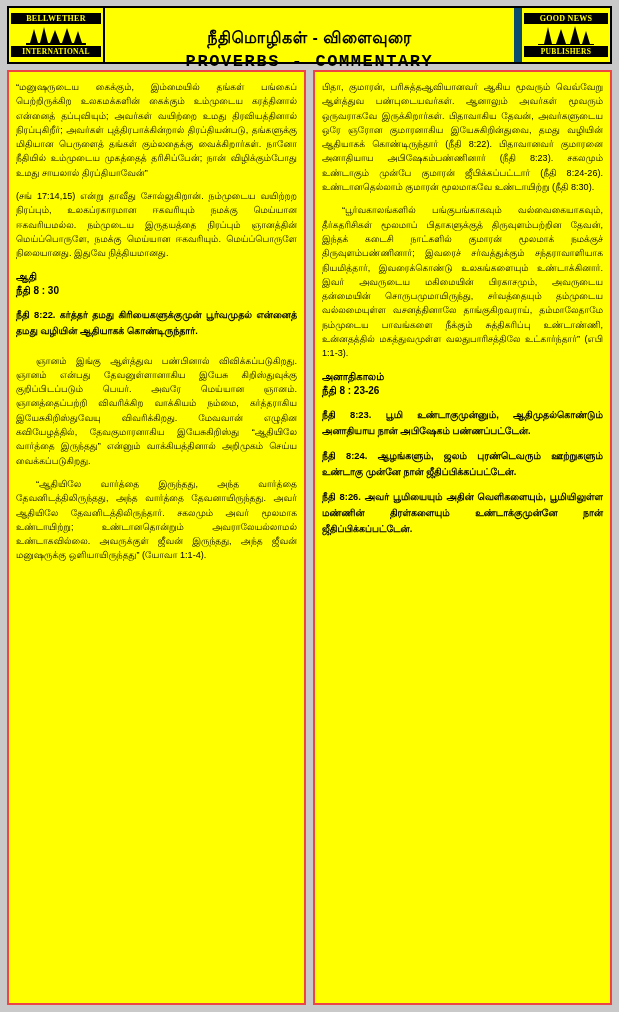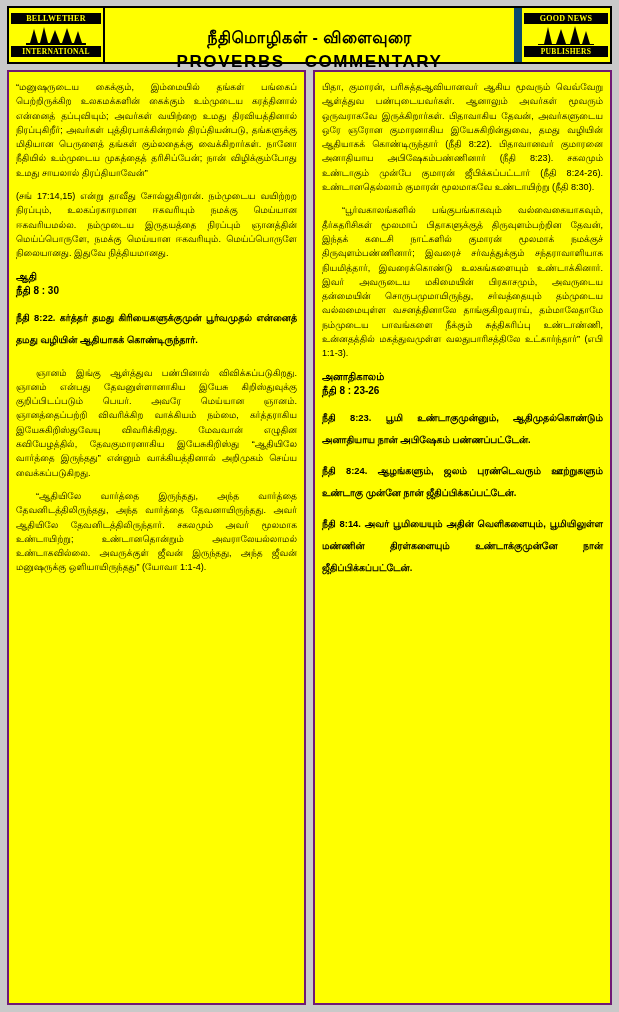--- a/index.html
+++ b/index.html
@@ -77,56 +77,56 @@
   }
   .title-ta {
     font-family: "Liberation Sans", sans-serif;
     font-size: 16px;
     font-weight: bold;
     color: #000;
     letter-spacing: 0.5px;
     margin-bottom: 3px;
   }
   .title-en {
-    font-family: Liberation Sans, sans-serif;
+    font-family: Liberation Mono, monospace;
     font-size: 17px;
     font-weight: bold;
     color: #000;
     letter-spacing: 1.6px;
   }
 
   
   .body-wrap {
     display: flex;
     gap: 7px;
     margin-top: 6px;
     height: 935px;
   }
   .col {
     flex: 1 1 50%;
     background: #ffff00;
-    border: 2px solid #701a75;
+    border: 2px solid #ef4444;
     box-sizing: border-box;
     padding: 8px 7px 6px 7px;
     overflow: hidden;
   }
   p.para {
     margin: 0 0 9px 0;
     font-size: 9.1px;
     line-height: 14.3px;
     color: #000;
     text-align: justify;
     text-justify: inter-word;
     font-family: "Liberation Sans", sans-serif;
   }
   p.para.indent { text-indent: 20px; }
   p.bold {
     font-weight: bold;
     font-size: 9.4px;
-    line-height: 22px;
+    line-height: 16px;
   }
   .head {
     font-weight: bold;
     font-size: 10px;
     margin: 10px 0 1px 0;
     color: #000;
   }
   .head2 {
     font-weight: bold;
     font-size: 10px;
@@ -204,18 +204,18 @@
     <div class="col">
 
       <p class="para">பிதா, குமாரன், பரிசுத்தஆவியானவர் ஆகிய மூவரும் வெவ்வேறு ஆள்த்துவ பண்புடையவர்கள். ஆனாலும் அவர்கள் மூவரும் ஒருவராகவே இருக்கிறார்கள். பிதாவாகிய தேவன், அவர்களுடைய ஒரே ஞரோன குமாரனாகிய இயேசுகிறின்துவை, தமது வழியின் ஆதியாகக் கொண்டிருந்தார் (நீதி 8:22). பிதாவானவர் குமாரனை அனாதியாய அபிஷேகம்பண்ணினார் (நீதி 8:23). சகலமும் உண்டாகும் முன்பே குமாரன் ஜீபிக்கப்பட்டார் (நீதி 8:24-26). உண்டானதெல்லாம் குமாரன் மூலமாகவே உண்டாயிற்று (நீதி 8:30).</p>
       <p class="para indent">“பூர்வகாலங்களில் பங்குபங்காகவும் வல்வைகையாகவும், தீர்கதரிசிகள் மூலமாப் பிதாகளுக்குத் திருவுளம்பற்றின தேவன், இந்தக் கடைசி நாட்களில் குமாரன் மூலமாக் நமக்குச் திருவுளம்பண்ணினார்; இவரைச் சர்வத்துக்கும் சந்தராவாளியாக நியமித்தார், இவரைக்கொண்டு உலகங்களையும் உண்டாக்கினார். இவர் அவருடைய மகிமையின் பிரகாசமும், அவருடைய தன்மையின் சொருபமுமாயிருந்து, சர்வத்தையும் தம்முடைய வல்லமையுள்ள வசனத்தினாலே தாங்குகிறவராய், தம்மாலேதாமே நம்முடைய பாவங்களை நீக்கும் சுத்திகரிப்பு உண்டாண்ணி, உன்னதத்தில் மகத்துவமுள்ள வலதுபாரிசத்திலே உட்கார்ந்தார்” (எபி 1:1-3).</p>
 
       <div class="head">அனாதிகாலம்</div>
       <div class="head2">நீதி 8 : 23-26</div>
 
       <p class="para bold">நீதி 8:23. பூமி உண்டாகுமுன்னும், ஆதிமுதல்கொண்டும் அனாதியாய நான் அபிஷேகம் பண்ணப்பட்டேன்.</p>
       <p class="para bold">நீதி 8:24. ஆழங்களும், ஜலம் புரண்டெவரும் ஊற்றுகளும் உண்டாகு முன்னே நான் ஜீதிப்பிக்கப்பட்டேன்.</p>
-      <p class="para bold">நீதி 8:14. அவர் பூமியையும் அதின் வெளிகளையும், பூமியிலுள்ள மண்ணின் திரள்களையும் உண்டாக்குமுன்னே நான் ஜீதிப்பிக்கப்பட்டேன்.</p>
+      <p class="para bold">நீதி 8:26. அவர் பூமியையும் அதின் வெளிகளையும், பூமியிலுள்ள மண்ணின் திரள்களையும் உண்டாக்குமுன்னே நான் ஜீதிப்பிக்கப்பட்டேன்.</p>
 
     </div>
 
   </div>
 </div>
 
 </body></html>

